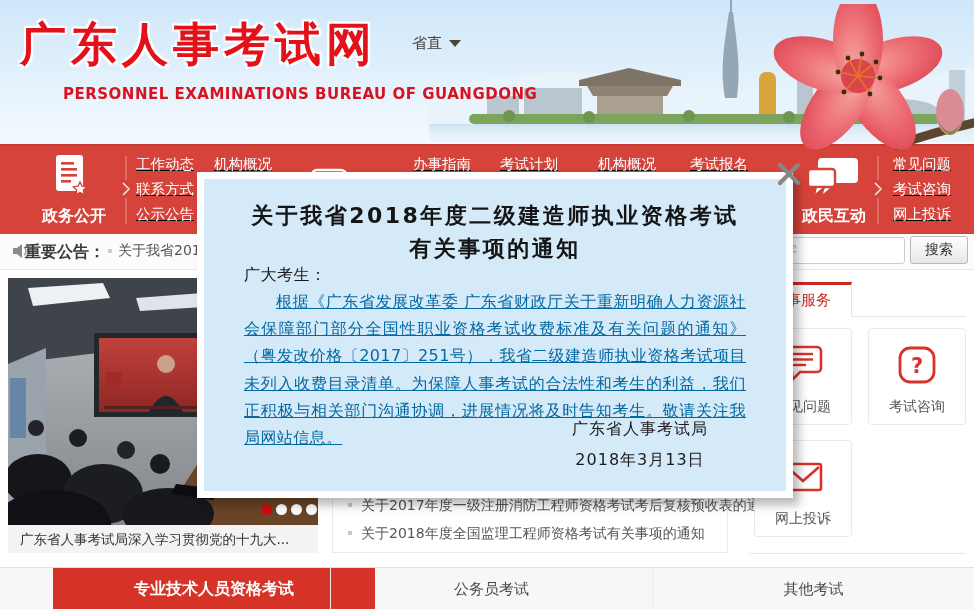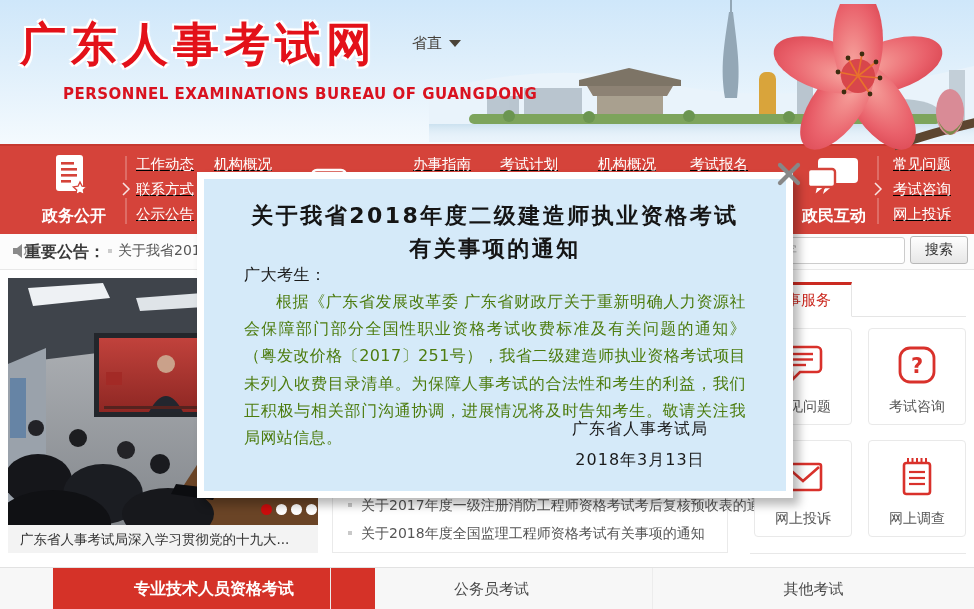--- a/index.html
+++ b/index.html
@@ -88,22 +88,22 @@
 
   
   .modal{position:absolute;left:197px;top:172px;width:596px;height:326px;background:#fff;
          padding:7px;box-sizing:border-box;box-shadow:6px 7px 9px rgba(0,0,0,.28);z-index:10;}
   .modal-inner{position:relative;width:100%;height:100%;background:#d5eaf9;box-sizing:border-box;
                padding:20px 40px 0 40px;}
   .modal-close{position:absolute;top:-10px;right:-8px;cursor:pointer;z-index:11;}
   .m-title{font-size:22px;font-weight:bold;color:#151515;text-align:center;letter-spacing:2.5px;
            line-height:1.5;}
   .m-salutation{font-size:16px;color:#1b1b1b;letter-spacing:.5px;}
-  .m-body{margin-top:2px;font-size:16px;color:#4d7c0f;line-height:1.7;text-indent:2em;
-          letter-spacing:.4px;text-align:justify;}
+  .m-body{margin-top:2px;font-size:16px;color:#0369a1;line-height:1.7;text-indent:2em;
+          letter-spacing:.4px;text-align:justify;text-decoration:underline;}
   .m-sig{position:absolute;right:78px;bottom:16px;text-align:center;font-size:16px;color:#1b1b1b;
          line-height:1.9;letter-spacing:1px;}
 </style>
 </head>
 <body>
 
 <div class="page">
 
   <div class="banner">
     <svg class="skyline" width="545" height="142" viewBox="0 0 545 142">
@@ -339,38 +339,20 @@
       </svg>
       <div class="card-label">考试咨询</div>
     </div>
     <div class="card cd3">
       <svg width="46" height="46" viewBox="0 0 46 46">
         <rect x="5" y="10" width="36" height="26" rx="2" fill="none" stroke="#d9312b" stroke-width="2.6"></rect>
         <polyline points="7,13 23,27 39,13" fill="none" stroke="#d9312b" stroke-width="2.6"></polyline>
       </svg>
       <div class="card-label">网上投诉</div>
     </div>
-    <div class="card cd4">
-      <svg width="46" height="46" viewBox="0 0 46 46">
-        <rect x="10" y="9" width="26" height="31" rx="2.5" fill="none" stroke="#d9312b" stroke-width="2.6"></rect>
-        <g stroke="#d9312b" stroke-width="2">
-          <line x1="14" y1="4" x2="14" y2="10"></line>
-            <line x1="18.5" y1="4" x2="18.5" y2="10"></line>
-          <line x1="23" y1="4" x2="23" y2="10"></line>
-            <line x1="27.5" y1="4" x2="27.5" y2="10"></line>
-          <line x1="32" y1="4" x2="32" y2="10"></line>
-        </g>
-        <g stroke="#d9312b" stroke-width="2.2">
-          <line x1="15" y1="18" x2="31" y2="18"></line>
-            <line x1="15" y1="24" x2="31" y2="24"></line>
-          <line x1="15" y1="30" x2="31" y2="30"></line>
-        </g>
-      </svg>
-      <div class="card-label">网上调查</div>
-    </div>
   </div>
 
   <div class="tabs">
     <div class="tab tab-active">专业技术人员资格考试</div>
     <div class="tab tab2">公务员考试</div>
     <div class="tab tab3">其他考试</div>
   </div>
 
   <div class="modal">
     <svg class="modal-close" width="24" height="24" viewBox="0 0 24 24">

